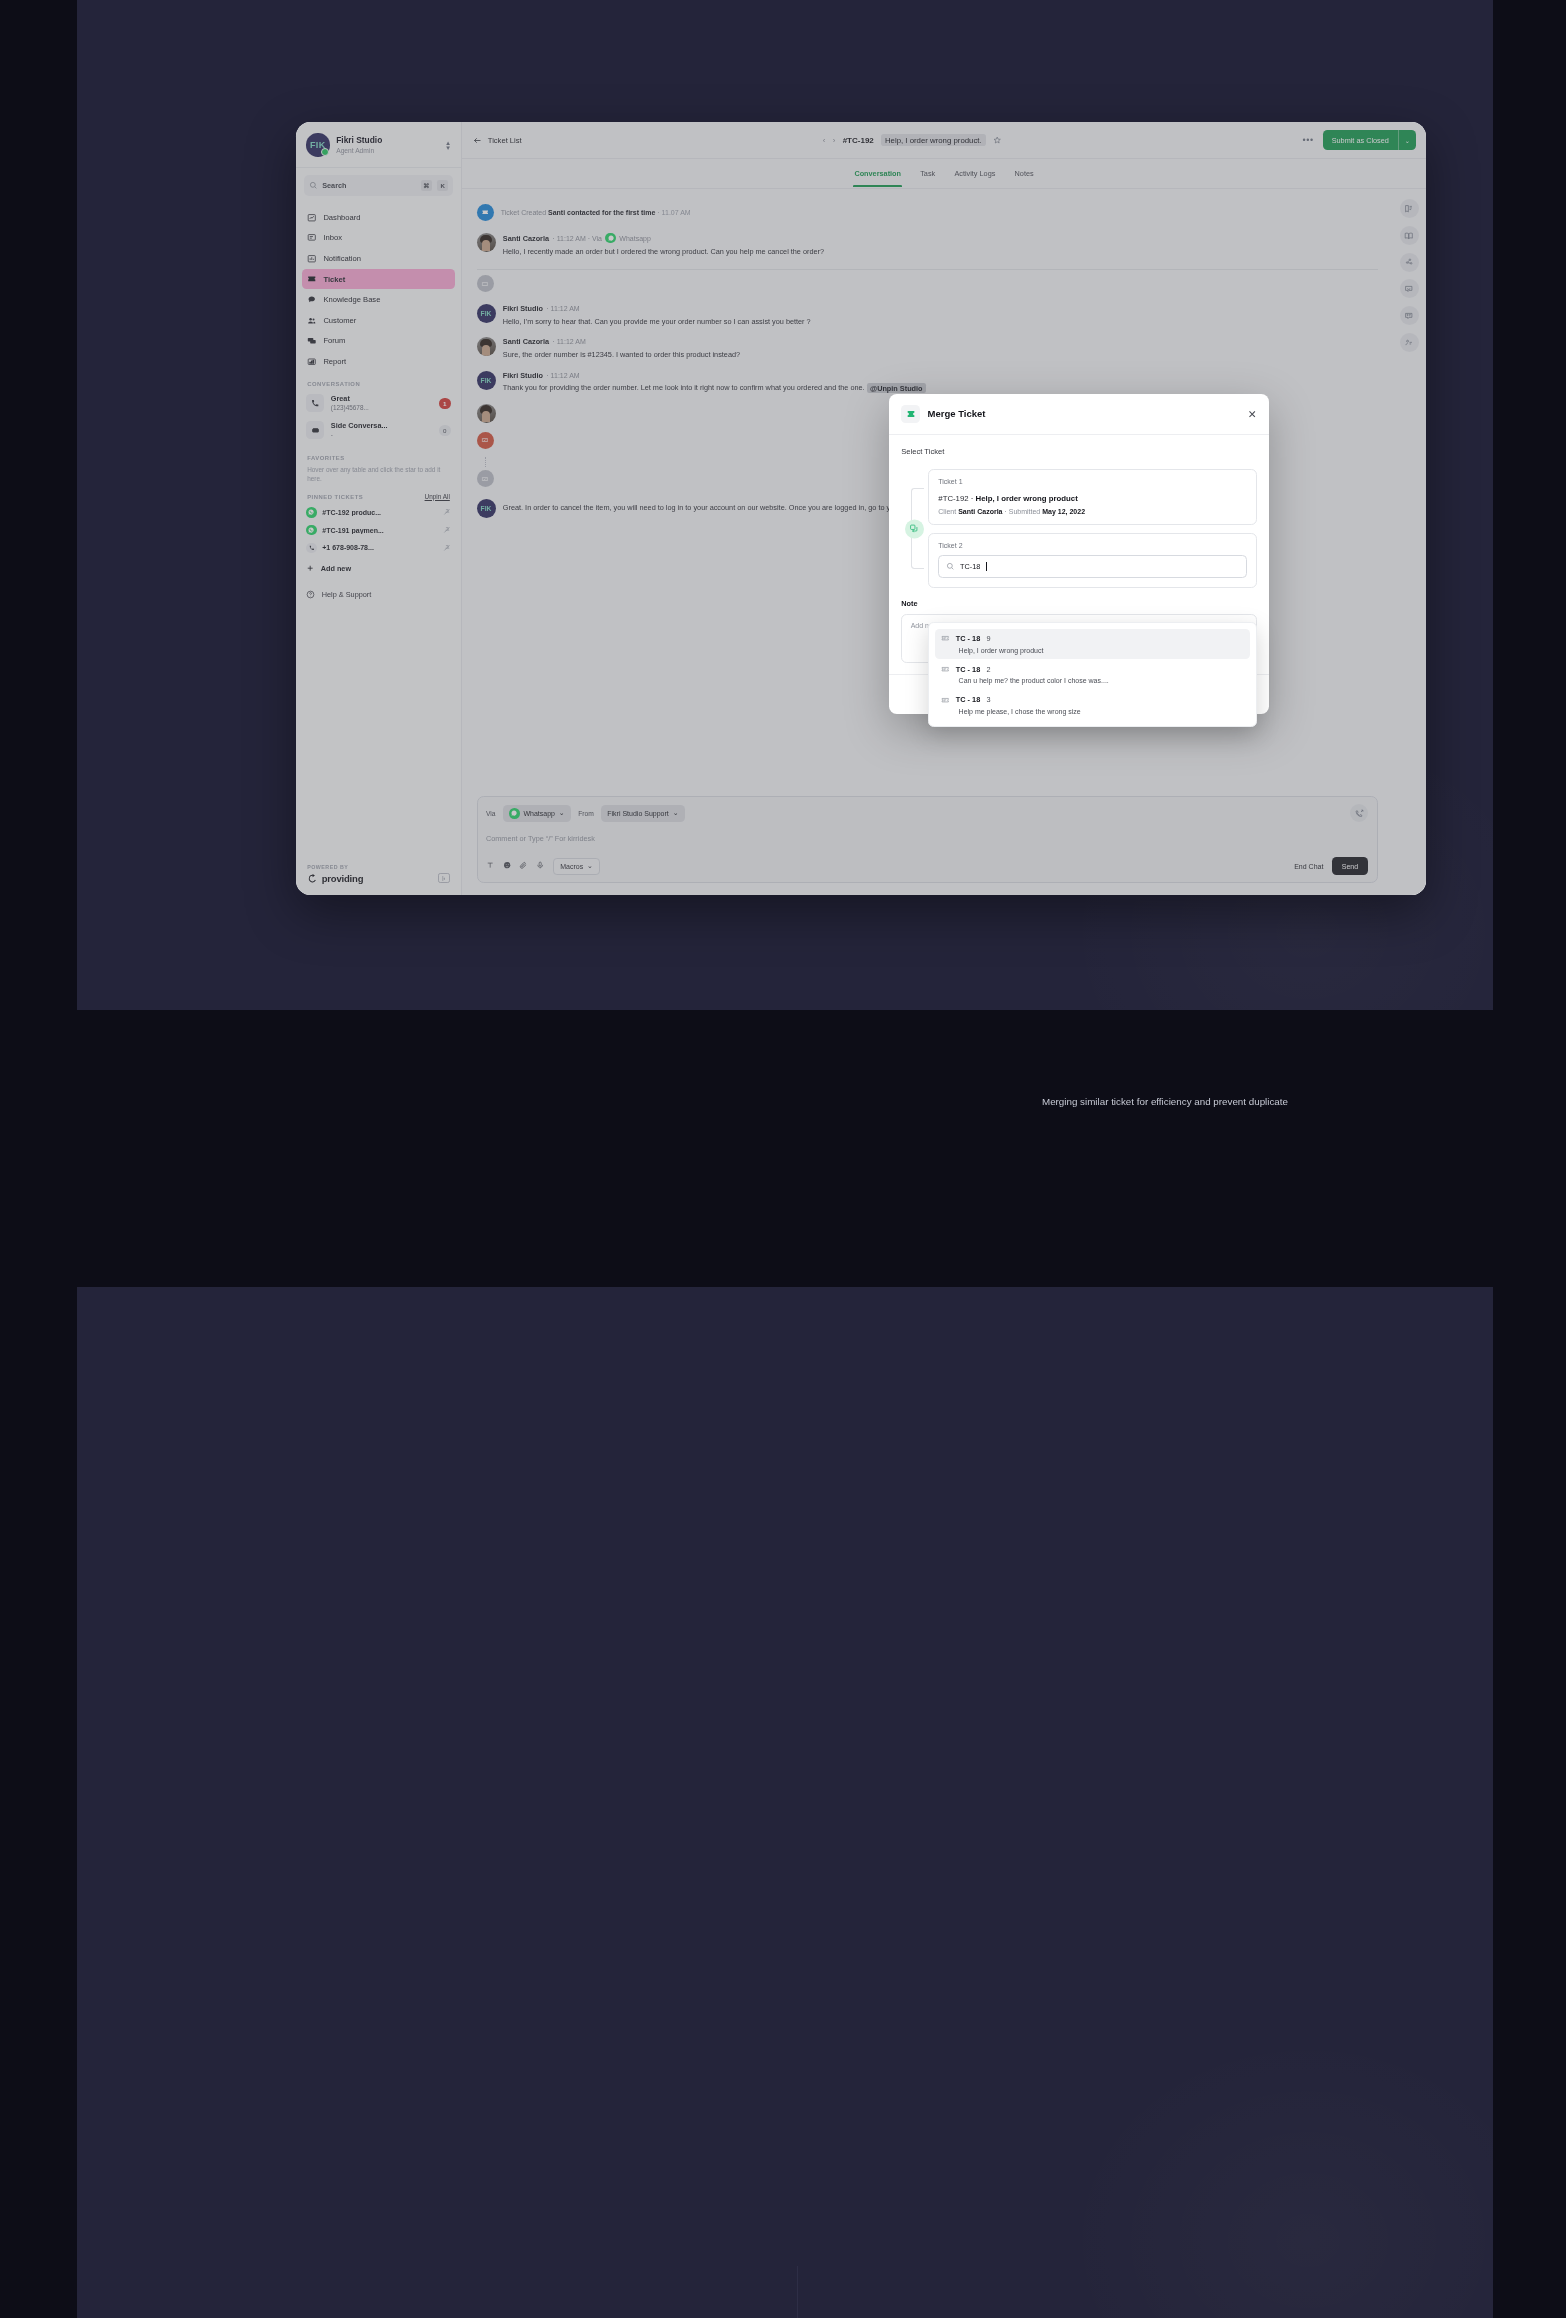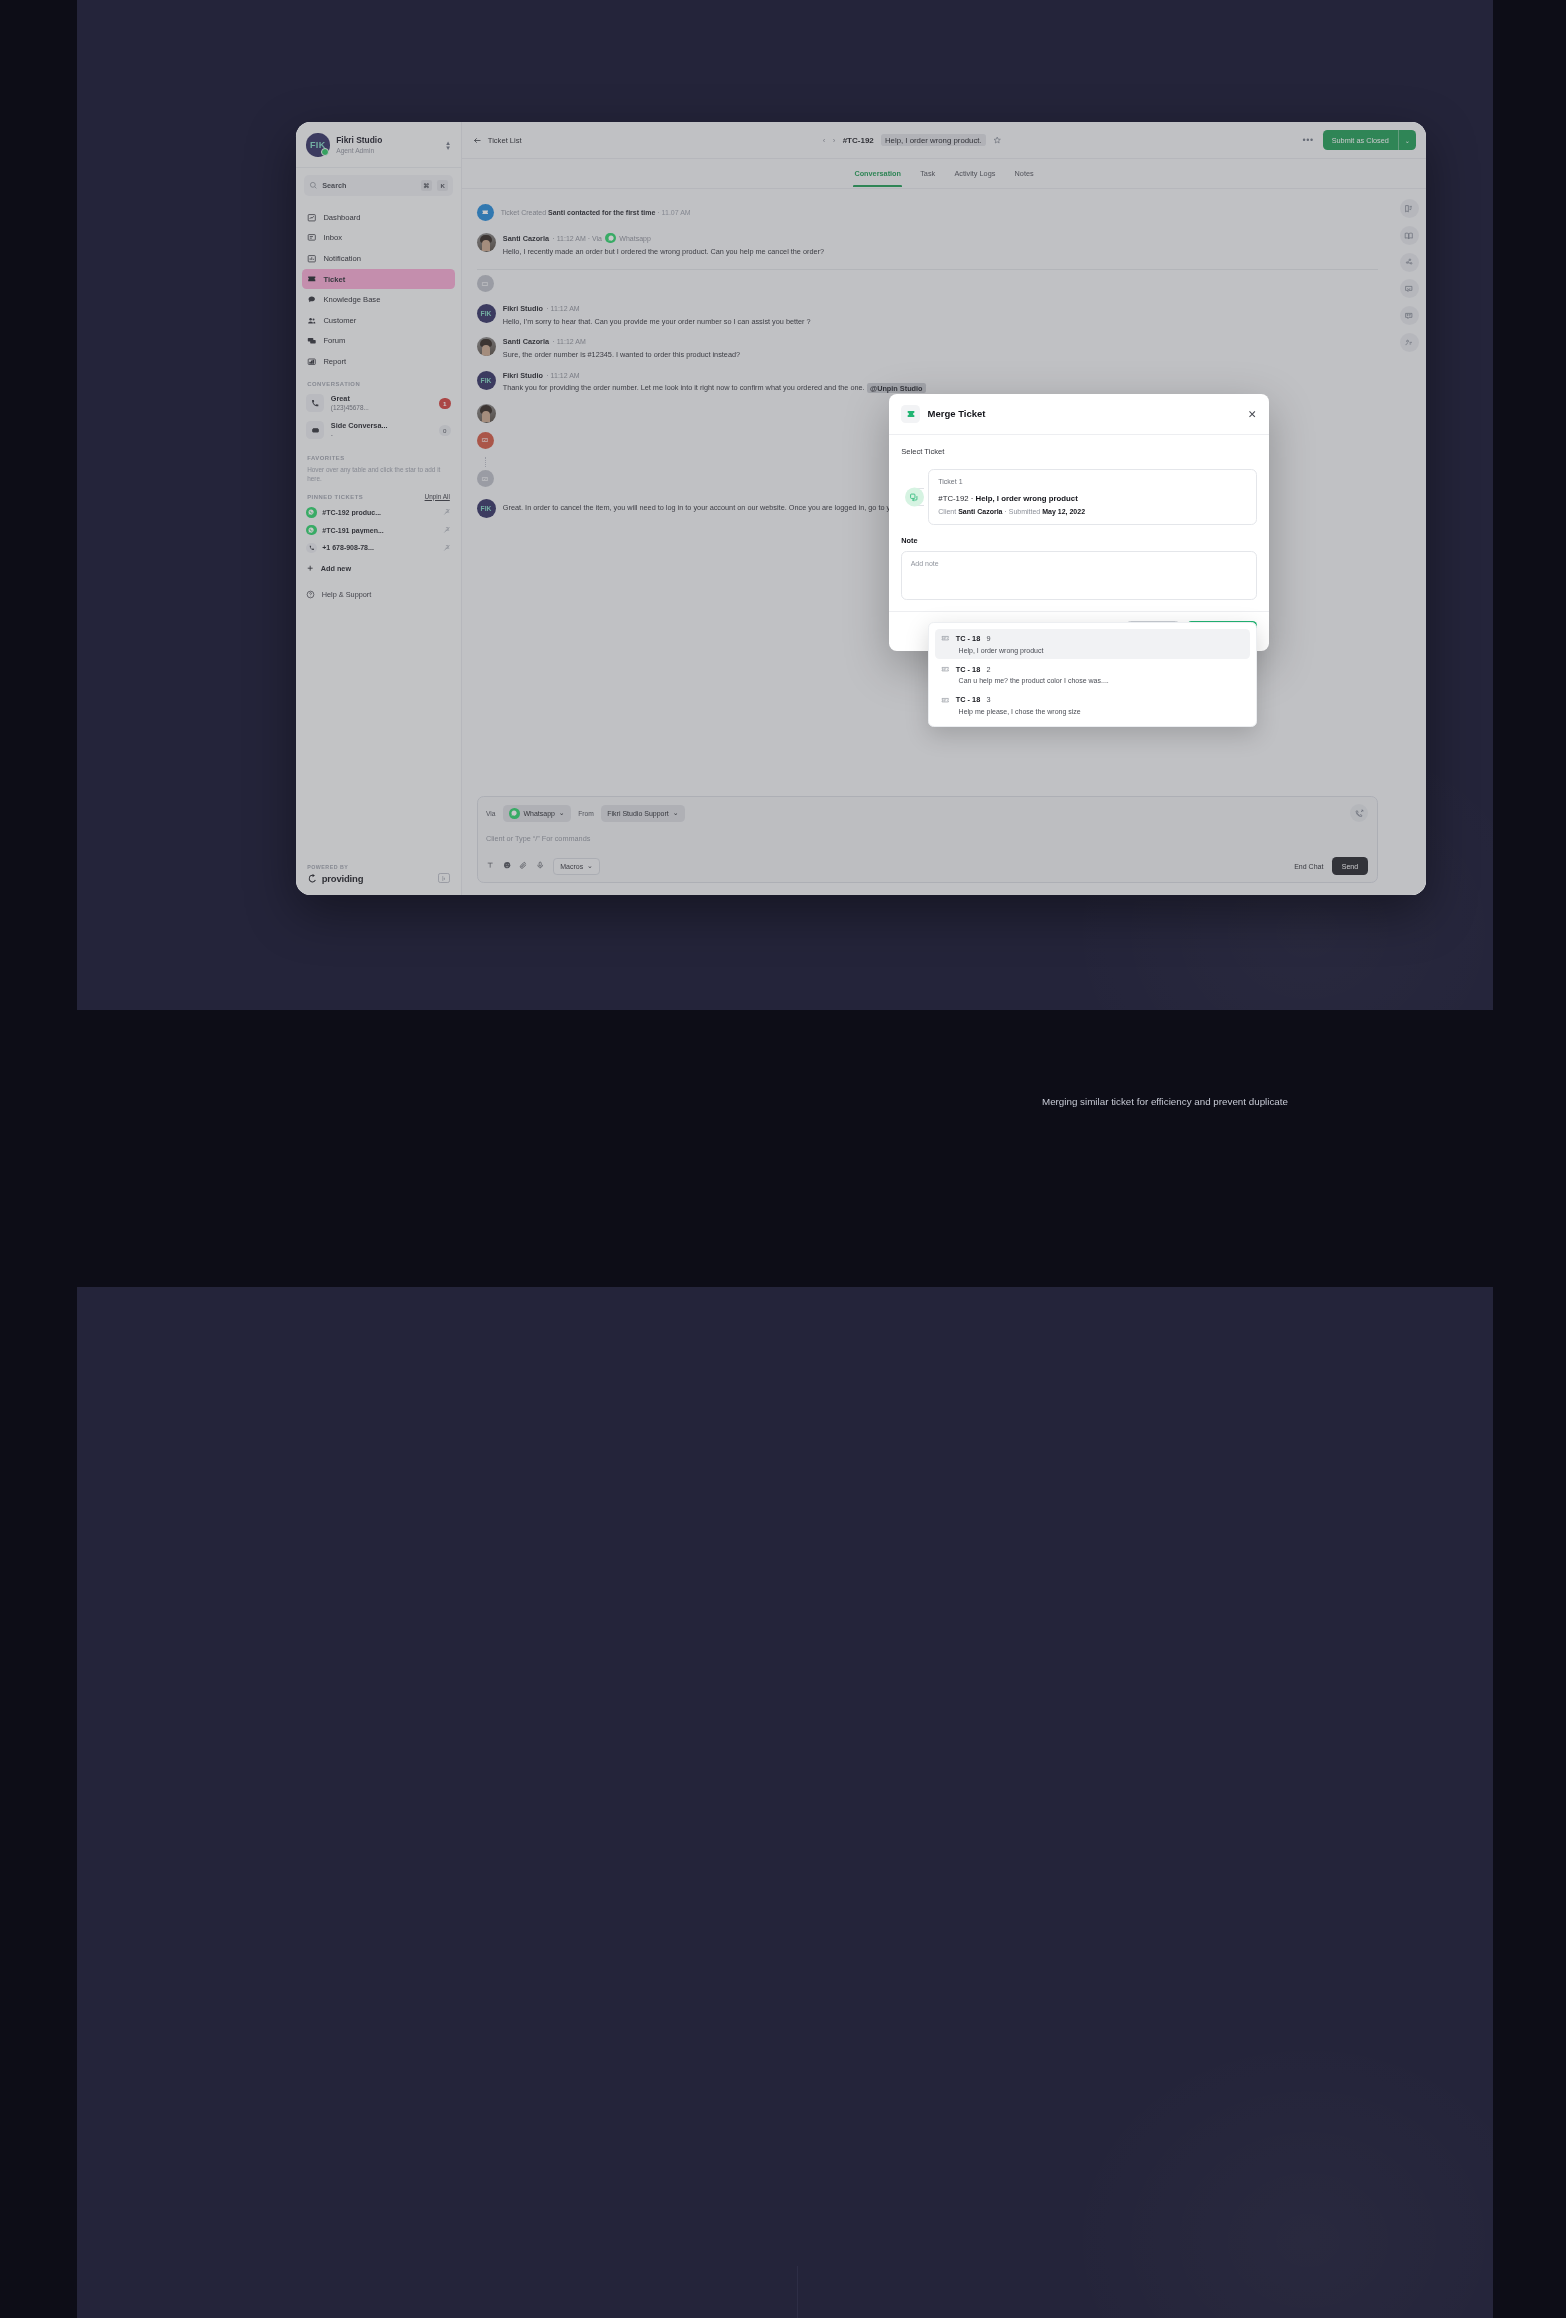--- a/index.html
+++ b/index.html
@@ -720,21 +720,21 @@
                     <span>⌄</span>
                   </div>
                   <div class="comp-call">
                     <svg width="9" height="9" viewBox="0 0 24 24" fill="none" stroke="#6b7280" stroke-width="1.9">
                         <path d="M6 11c1.3 2.5 3.5 4.7 6 6l2-2 4 1.5V19c0 .6-.4 1-1 1-8 0-14-6-14-14 0-.6.4-1 1-1h2.5L8 9l-2 2z"></path>
                         <polyline points="16,8 21,3"></polyline>
                         <polyline points="17,3 21,3 21,7"></polyline>
                       </svg>
                   </div>
                 </div>
-                <div class="comp-ph">Client or Type “/” For commands</div>
+                <div class="comp-ph">Comment or Type “/” For kirridesk</div>
                 <div class="comp-bot">
                   <div class="icg">
                     <span><svg width="8.4" height="8.4" viewBox="0 0 24 24" fill="none" stroke="#4a4d55" stroke-width="2">
                           <line x1="5" y1="6" x2="19" y2="6"></line>
                           <line x1="12" y1="6" x2="12" y2="19"></line>
                         </svg></span>
                     <span><svg width="8.4" height="8.4" viewBox="0 0 24 24" fill="#4a4d55">
                           <circle cx="12" cy="12" r="9"></circle>
                           <circle cx="9" cy="10" r="1.2" fill="#eef0f2"></circle>
                           <circle cx="15" cy="10" r="1.2" fill="#eef0f2"></circle>
@@ -841,20 +841,31 @@
                 <b>Help, I order wrong product</b>
               </div>
               <div class="tk-meta">
                 <span>Client</span>
                 <b>Santi Cazorla</b> ·
                 <span>Submitted</span>
                 <b>May 12, 2022</b>
               </div>
             </div>
 
+            <div class="tk-card">
+              <div class="tk-lbl">Ticket 2</div>
+              <div class="tk-search">
+                <svg width="8.4" height="8.4" viewBox="0 0 24 24" fill="none" stroke="#8b8f98" stroke-width="2">
+                    <circle cx="11" cy="11" r="7"></circle>
+                    <line x1="16.5" y1="16.5" x2="21" y2="21"></line>
+                  </svg>
+                <span class="val">TC-18</span>
+                  <span class="caret-bar"></span>
+              </div>
+            </div>
           </div>
 
           <div class="note-lbl">Note</div>
           <div class="note-box">Add note</div>
         </div>
         <div class="m-foot">
           <div class="b-cancel">Cancel</div>
           <div class="b-merge">Merge ticket</div>
         </div>
 

